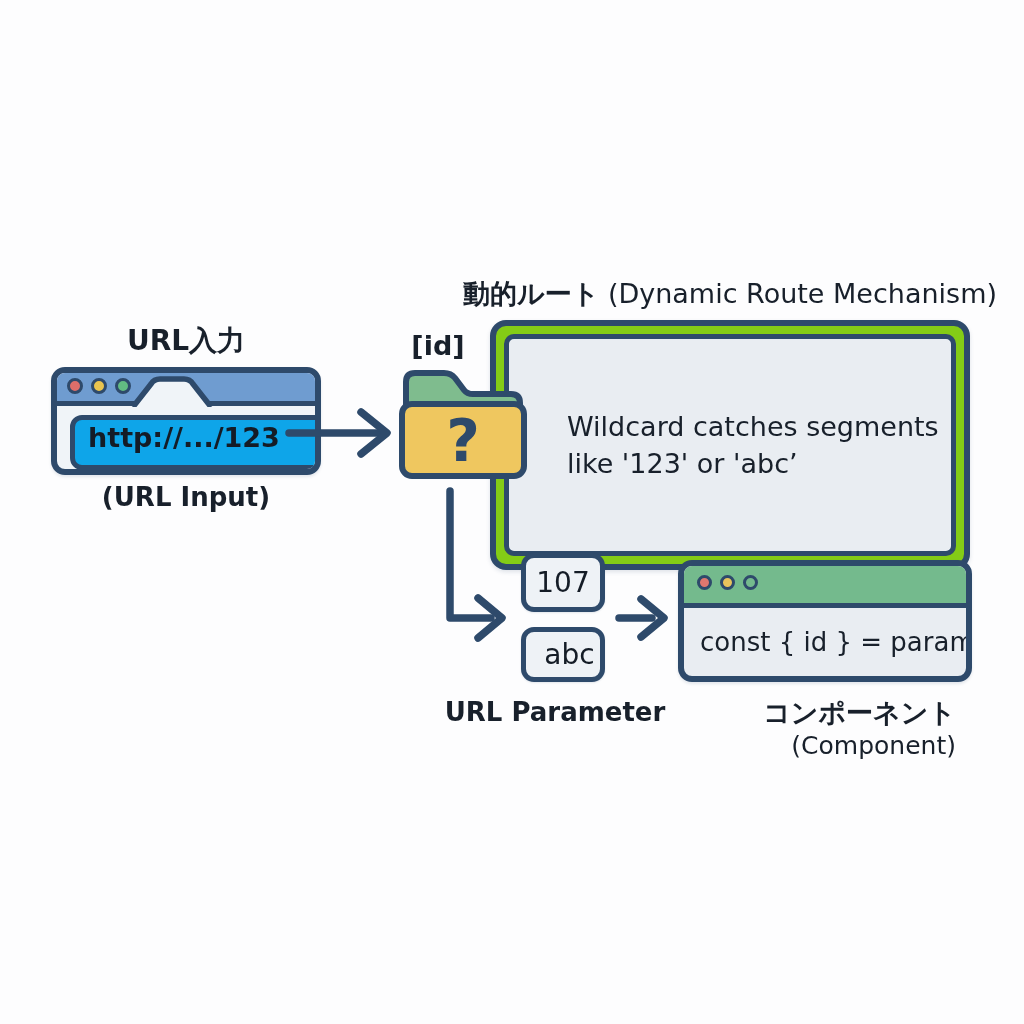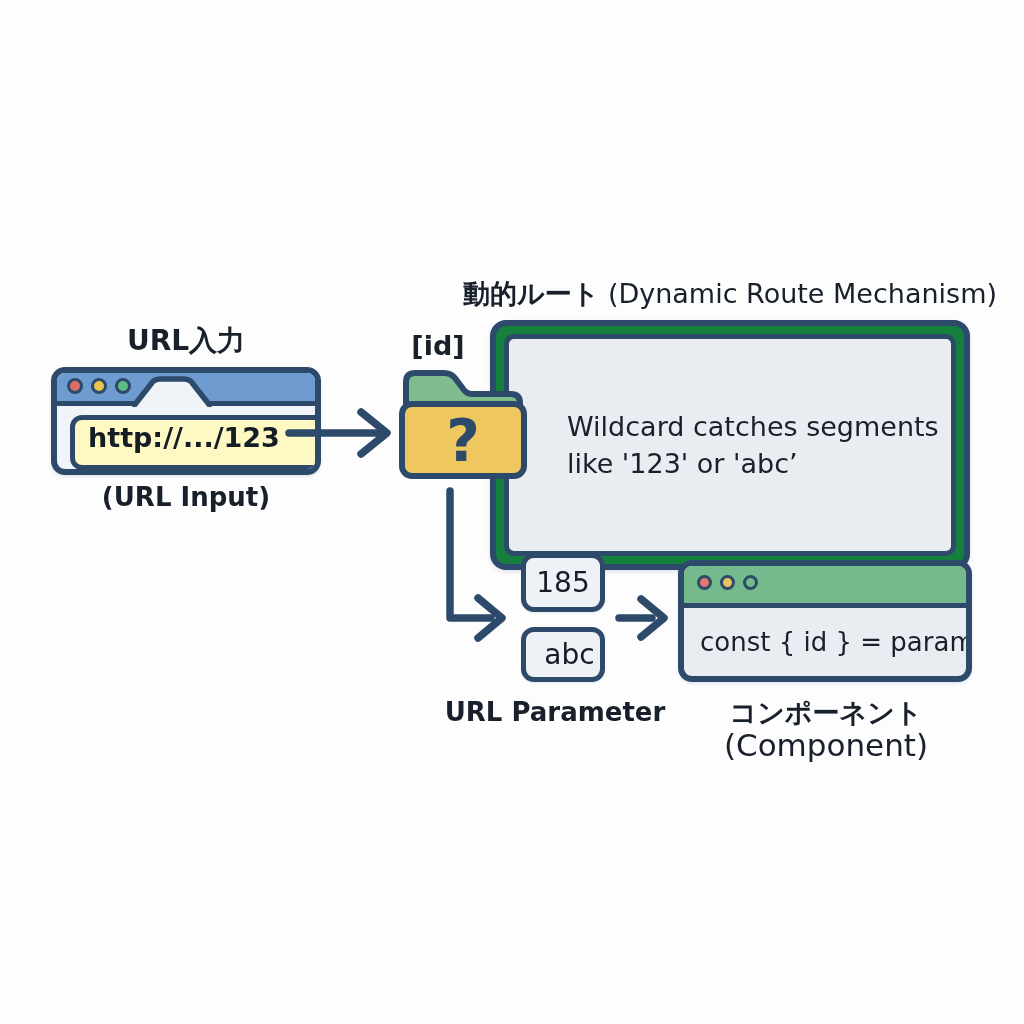--- a/index.html
+++ b/index.html
@@ -19,44 +19,44 @@
   .lbl-med{ font-weight:700; }
 
   #url-input-title{ left:51px; top:322px; width:270px; font-size:28px; }
   #url-input-sub{ left:41px; top:482px; width:290px; font-size:26px; }
 
   #route-title{ left:437px; top:276px; width:586px; font-size:27px; white-space:nowrap; }
   #route-title .jp{ font-weight:700; }
   #route-title .en{ font-weight:500; }
 
   #param-label{ left:425px; top:696px; width:260px; line-height:32px; font-size:26px; font-weight:700;}
-  #component-label{ left:696px; top:696px; width:260px; line-height:33px;}
+  #component-label{ left:696px; top:696px; width:260px; line-height:33px;text-align:right;}
   #component-label .l1{ font-size:27px; font-weight:700; display:block;}
-  #component-label .l2{ font-size:31px; font-weight:500; display:block;}
+  #component-label .l2{ font-size:25px; font-weight:500; display:block;}
 
   #folder-name{ left:394px; top:330px; width:88px; font-size:27px; font-weight:600; text-align:center;}
 
   
   #browser{ left:51px; top:367px; width:270px; height:108px;
     border:6px solid #2e4a6b; border-radius:14px; background:#f0f4f8; overflow:hidden;
     box-shadow:0 2px 3px rgba(45,74,107,.12);}
   #browser-header{ position:absolute; left:0; top:0; right:0; height:28px; background:#6f9cd0;}
   #browser-header-line{ position:absolute; left:0; top:28px; right:0; height:5px; background:#2e4a6b;}
   .dots{ position:absolute; display:flex; gap:8px; }
   #browser-dots{ left:10px; top:5px; }
   .dot{ width:15px; height:15px; border-radius:50%; border:3px solid #2e4a6b; box-sizing:border-box;}
   #browser .dot{ width:16px;height:16px; }
   #bump-svg{ position:absolute; left:74px; top:3px; }
   #url-bar{ position:absolute; left:13px; top:42px; width:235px; height:45px;
-    border:5px solid #2e4a6b; border-radius:12px; background:#fef9c3;
+    border:5px solid #2e4a6b; border-radius:12px; background:#0ea5e9;
     font-size:27px; font-weight:600; line-height:35px; padding-left:13px; color:#141c26;}
 
   
   #route-box{ left:490px; top:320px; width:480px; height:250px;
-    background:#15803d; border:6px solid #2e4a6b; border-radius:16px;
+    background:#84cc16; border:6px solid #2e4a6b; border-radius:16px;
     box-shadow:0 2px 4px rgba(45,74,107,.15);}
   #route-panel{ position:absolute; left:8px; top:8px; right:8px; bottom:8px;
     background:#e9edf2; border:5px solid #2e4a6b; border-radius:10px;}
   #route-text{ position:absolute; left:58px; top:50%; transform:translateY(-50%);
     font-size:27px; font-weight:500; line-height:37px; color:#18202b; white-space:nowrap;}
 
   
   #folder{ left:396px; top:366px; width:132px; height:114px; }
 
   
@@ -126,21 +126,21 @@
     </div>
   </div>
 </div>
 
 <svg class="abs layer15" id="folder" viewBox="0 0 132 114">
   <path d="M10,64 L10,16 Q10,7 19,7 L48,7 Q55,7 59,12 L68,24 Q71,28 77,28 L115,28 Q124,28 124,37 L124,64 Z" fill="#7fbc8e" stroke="#2e4a6b" stroke-width="6" stroke-linejoin="round"></path>
   <rect x="6" y="38" width="122" height="72" rx="10" fill="#efc75f" stroke="#2e4a6b" stroke-width="6"></rect>
   <text x="67" y="95" text-anchor="middle" font-size="58" font-weight="700" fill="#2e4a6b">?</text>
 </svg>
 
-<div class="abs layer10 value-box" id="value-123">185</div>
+<div class="abs layer10 value-box" id="value-123">107</div>
 <div class="abs layer10 value-box" id="value-abc">abc</div>
 
 <div class="abs layer10" id="component">
   <div id="component-header"></div>
   <div id="component-header-line"></div>
   <div class="dots" id="component-dots">
     <div class="dot" style="background:#e0776f"></div>
     <div class="dot" style="background:#e8c35c"></div>
     <div class="dot" style="background:#74ba8d"></div>
   </div>

